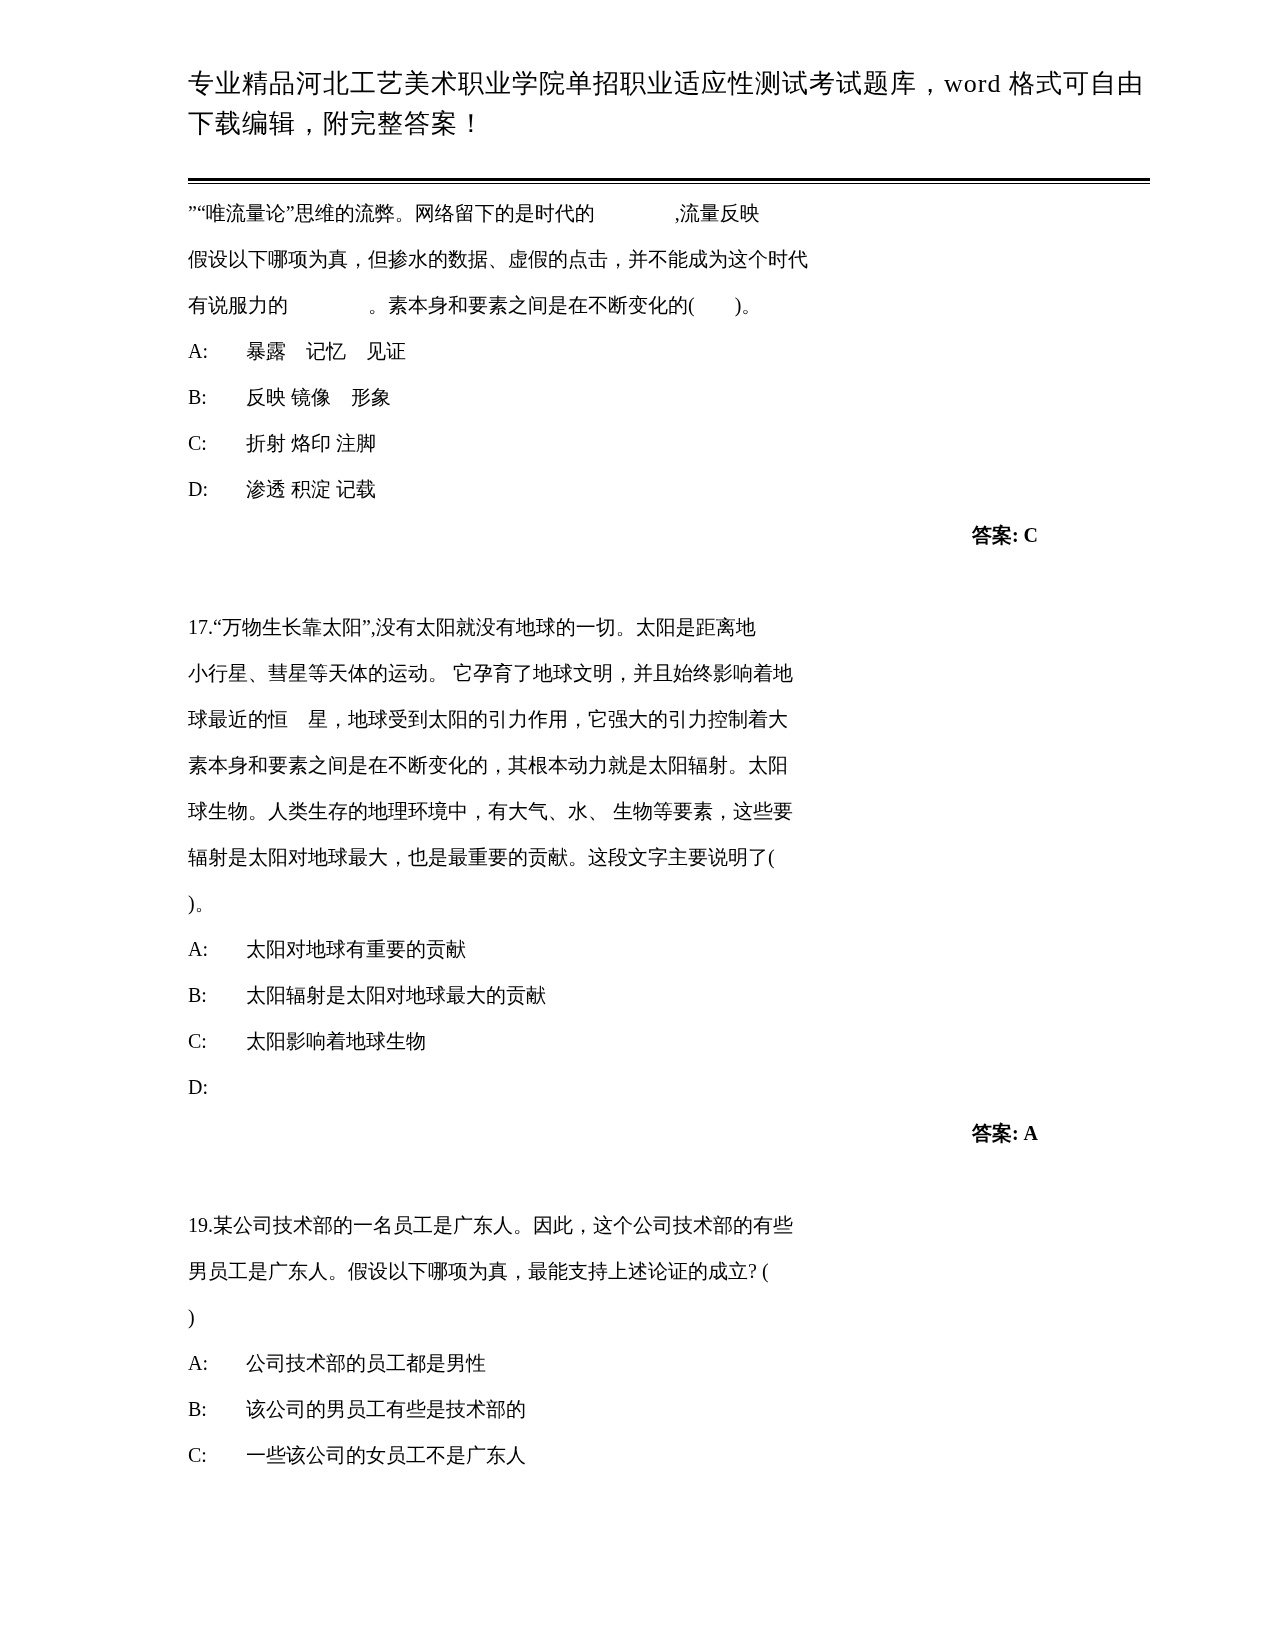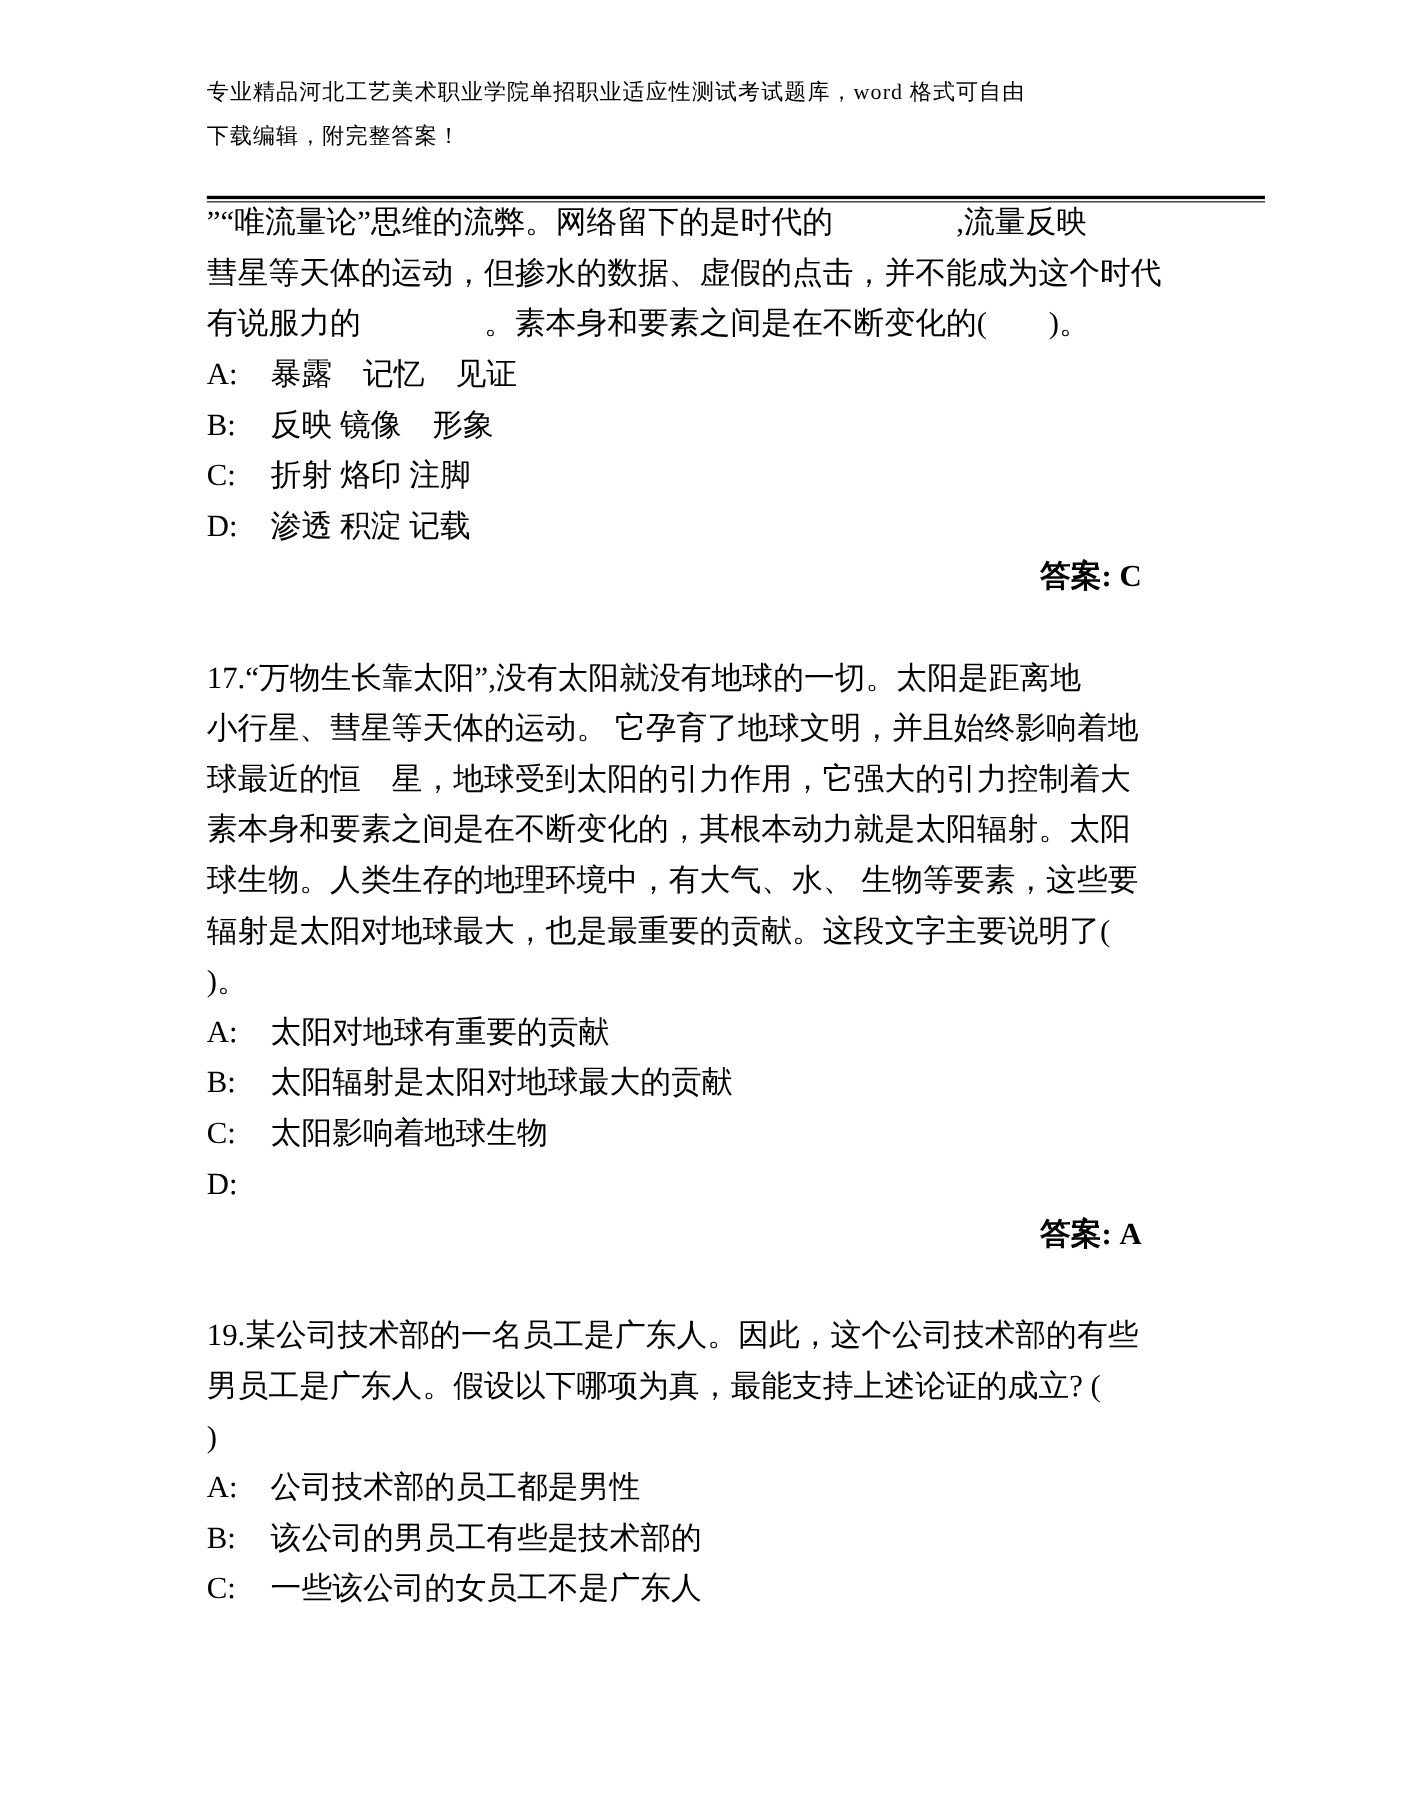--- a/index.html
+++ b/index.html
@@ -14,40 +14,40 @@
     background: #ffffff;
     color: #000000;
     font-family: "Liberation Serif", "DejaVu Serif", serif;
     overflow: hidden;
   }
   .header {
     position: absolute;
     left: 188px;
     top: 64px;
     width: 900px;
-    font-size: 20px;
+    font-size: 26px;
     line-height: 40px;
     letter-spacing: 1px;
   }
   .header .hline { white-space: pre; }
   .rule {
     position: absolute;
     left: 188px;
     top: 178px;
     width: 962px;
     height: 2px;
     border-top: 3px solid #000000;
     border-bottom: 1px solid #000000;
   }
   .docbody {
     position: absolute;
     left: 188px;
-    top: 180px;
+    top: 190px;
     width: 850px;
-    font-size: 28px;
+    font-size: 20px;
     line-height: 46px;
   }
   .line { white-space: pre; }
   .opt {
     display: flex;
     white-space: pre;
   }
   .opt .lbl { flex: 0 0 58px; }
   .answer { font-weight: bold; white-space: pre; text-align: right; }
   .spacer { height: 46px; }
@@ -61,21 +61,21 @@
     <div class="hline">专业精品河北工艺美术职业学院单招职业适应性测试考试题库，word 格式可自由</div>
     <div class="hline">下载编辑，附完整答案！</div>
   </div>
 
   <div class="rule"></div>
 
   <div class="docbody">
 
     <section>
       <div class="line">”“唯流量论”思维的流弊。网络留下的是时代的　　　　,流量反映</div>
-      <div class="line">彗星等天体的运动，但掺水的数据、虚假的点击，并不能成为这个时代</div>
+      <div class="line">假设以下哪项为真，但掺水的数据、虚假的点击，并不能成为这个时代</div>
       <div class="line">有说服力的　　　　。素本身和要素之间是在不断变化的(　　)。</div>
       <div class="opt">
         <span class="lbl">A:</span>
         <span class="txt">暴露　记忆　见证</span>
       </div>
       <div class="opt">
         <span class="lbl">B:</span>
         <span class="txt">反映 镜像　形象</span>
       </div>
       <div class="opt">

